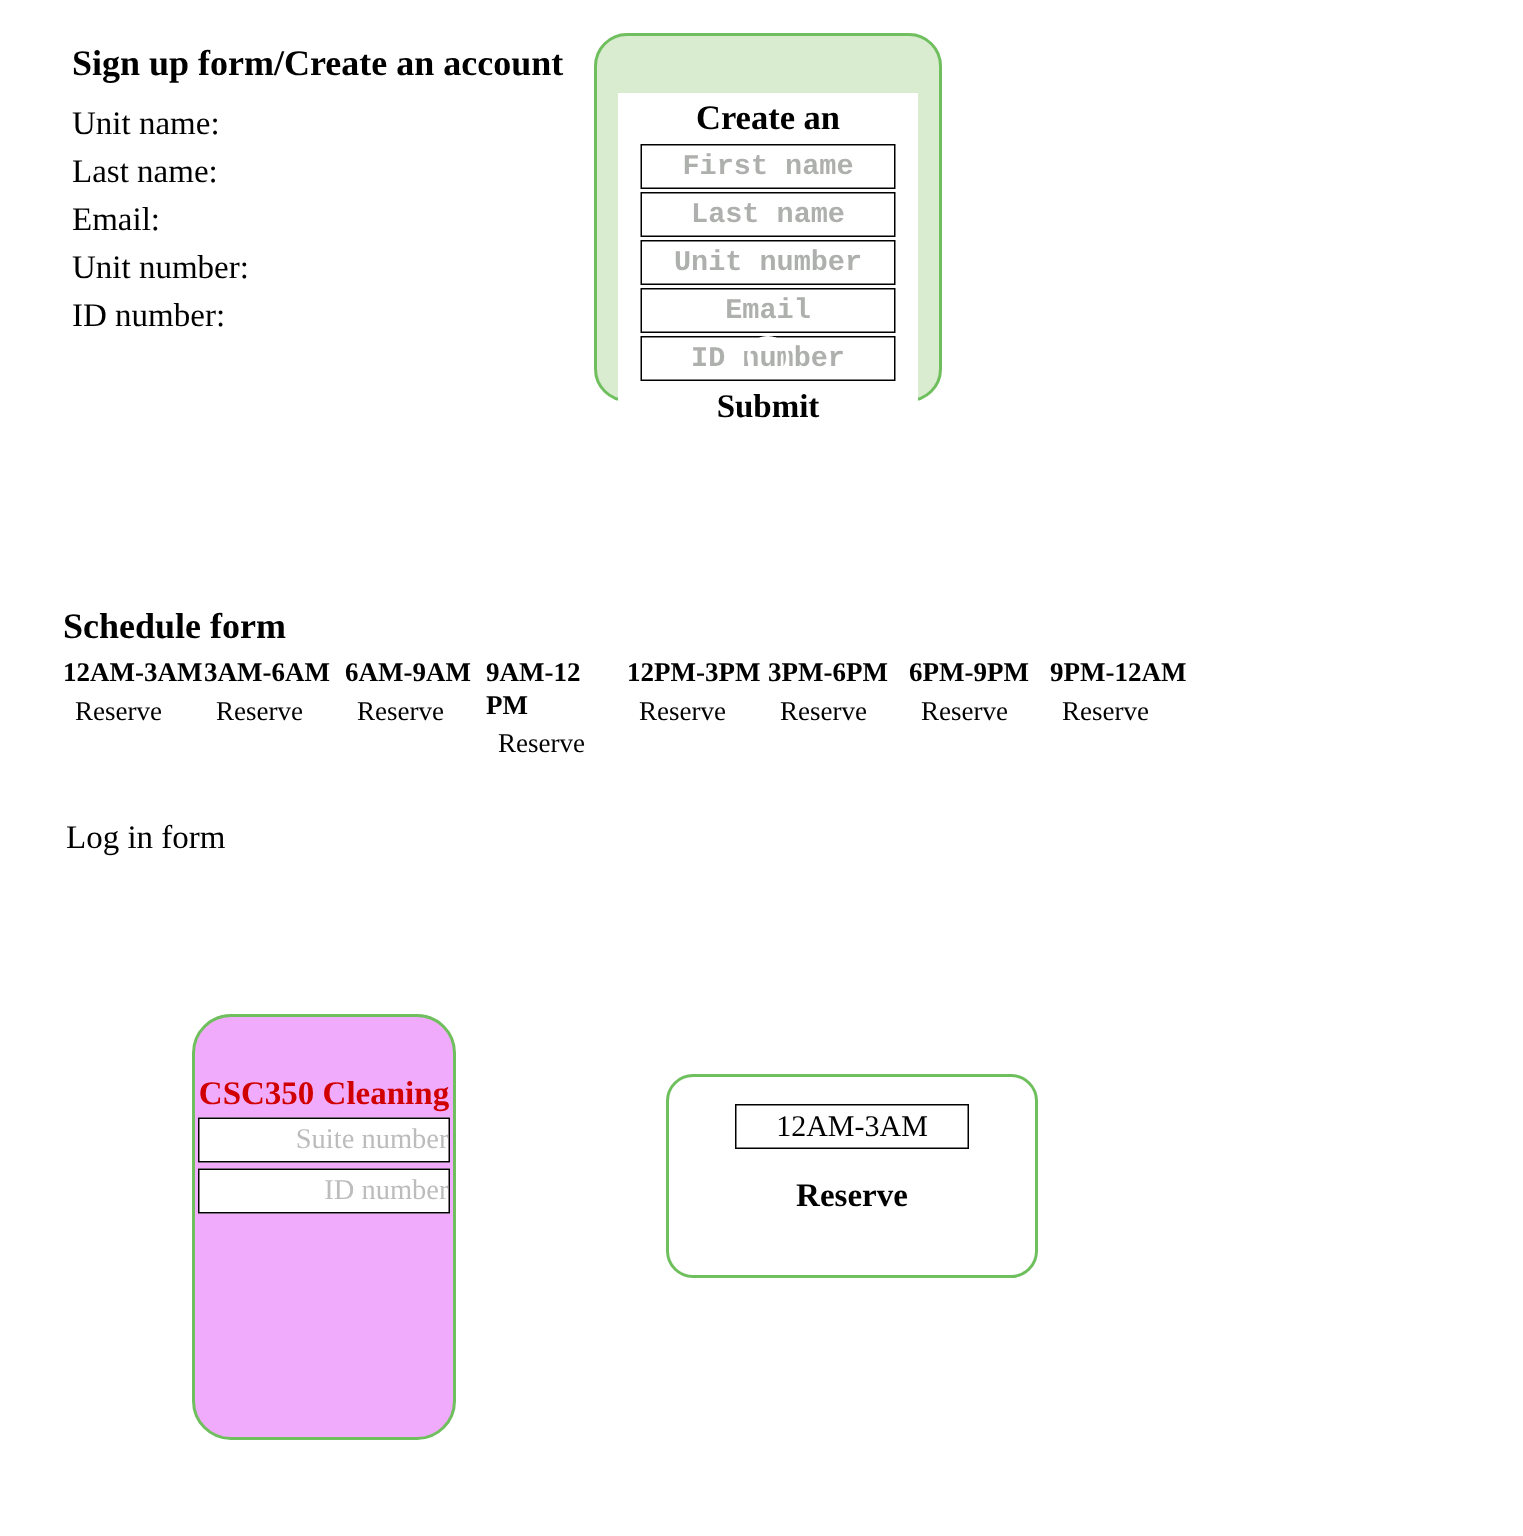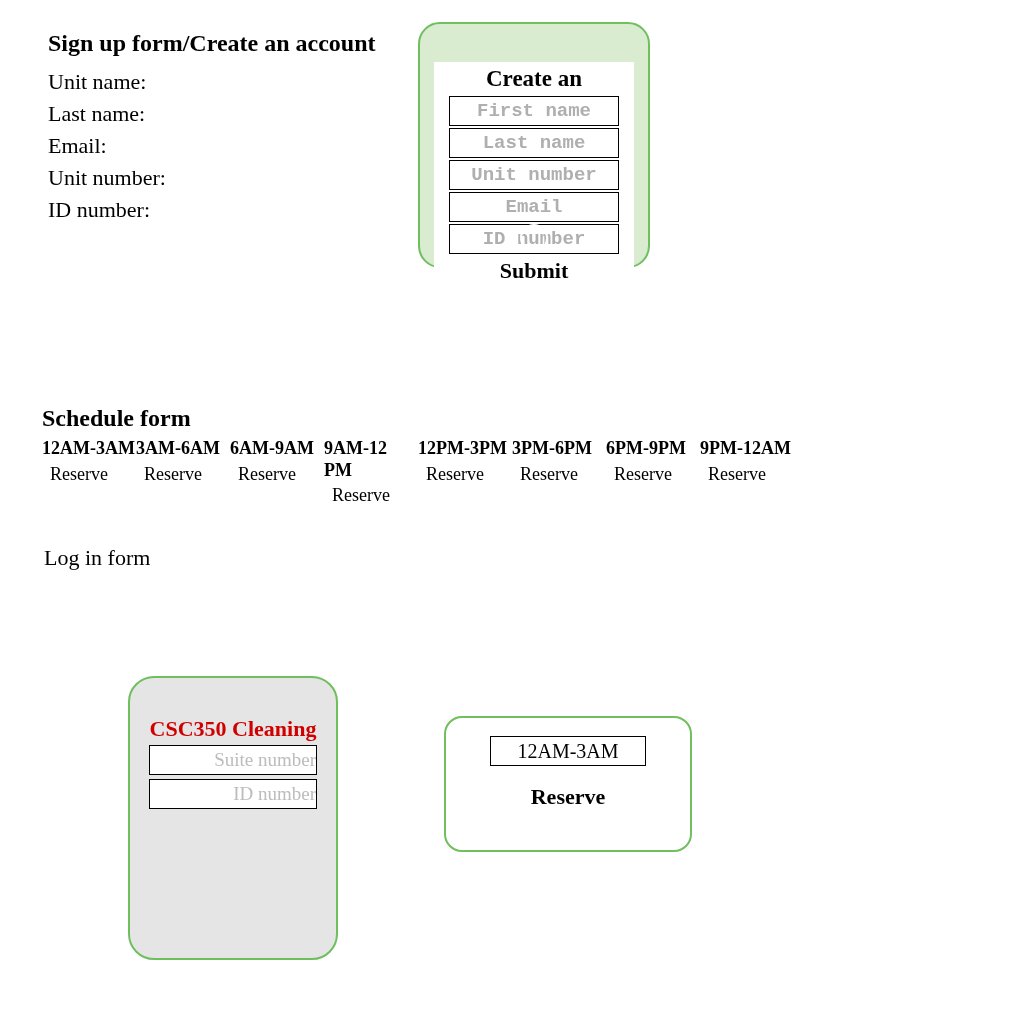--- a/index.html
+++ b/index.html
@@ -24,21 +24,21 @@
   .signup-labels {
     position: absolute;
     left: 48px; top: 66px;
     font-size: 22px;
     line-height: 1.45;
   }
 
   
   .phone {
     position: absolute;
-    left: 418px; top: 22px;
+    left: 396px; top: 22px;
     width: 232px; height: 246px;
     border: 2px solid #6fbf5e;
     border-radius: 22px;
     background: #d9ecd0;
   }
   .phone-screen {
     position: absolute;
     left: 14px; top: 38px;
     right: 14px;
     height: 250px;
@@ -103,24 +103,24 @@
   .login-heading {
     position: absolute;
     left: 44px; top: 545px;
     font-size: 22px;
   }
 
   
   .login-card {
     position: absolute;
     left: 128px; top: 676px;
-    width: 210px; height: 284px;
+    width: 176px; height: 284px;
     border: 2px solid #6fbf5e;
     border-radius: 26px;
-    background: #e5e5e5;
+    background: #f0abfc;
   }
   .login-title {
     text-align: center;
     color: #d00000;
     font-weight: bold;
     font-size: 22px;
     line-height: 1.15;
     padding-top: 38px;
   }
   .login-card input.login-field {

